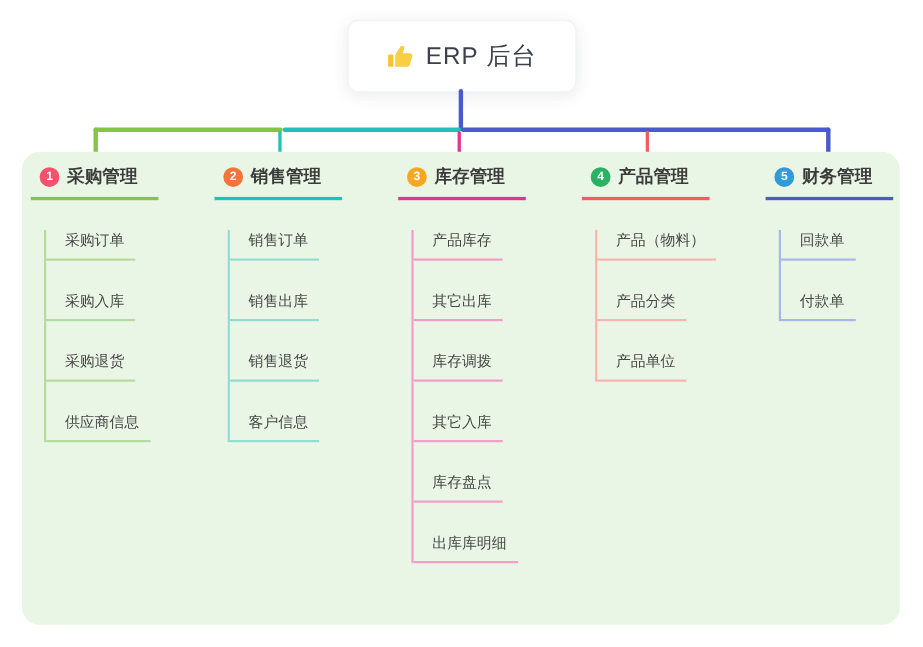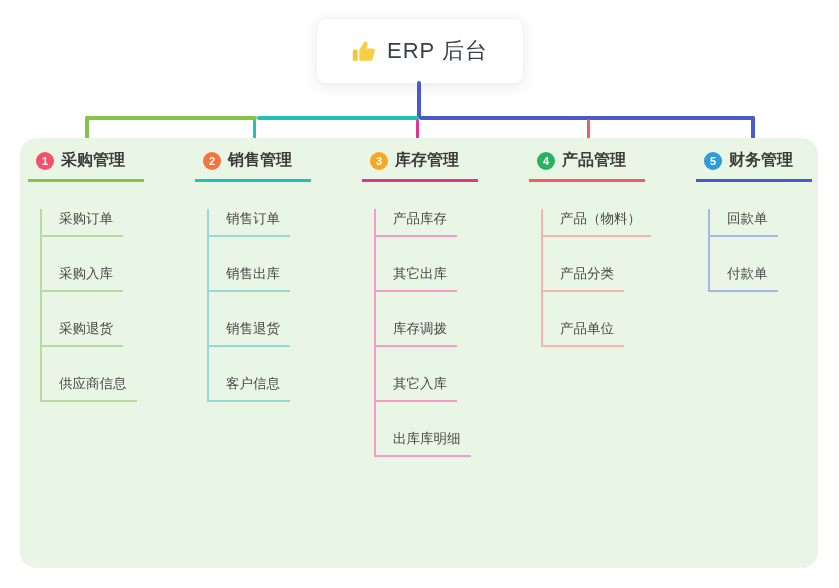--- a/index.html
+++ b/index.html
@@ -105,20 +105,21 @@
     <div class="branch-col" style="left: 342px; --main: #e0368f; --light: #f49dc9; --badge: #f8a723;">
       <div class="branch-header">
         <span class="badge">3</span>
         <span class="branch-title">库存管理</span>
       </div>
       <ul class="children">
         <li>产品库存</li>
         <li>其它出库</li>
         <li>库存调拨</li>
         <li>其它入库</li>
+        <li>库存盘点</li>
         <li>出库库明细</li>
       </ul>
     </div>
 
     <div class="branch-col" style="left: 509px; --main: #f25e60; --light: #f9b4ae; --badge: #2ab162;">
       <div class="branch-header">
         <span class="badge">4</span>
         <span class="branch-title">产品管理</span>
       </div>
       <ul class="children">

